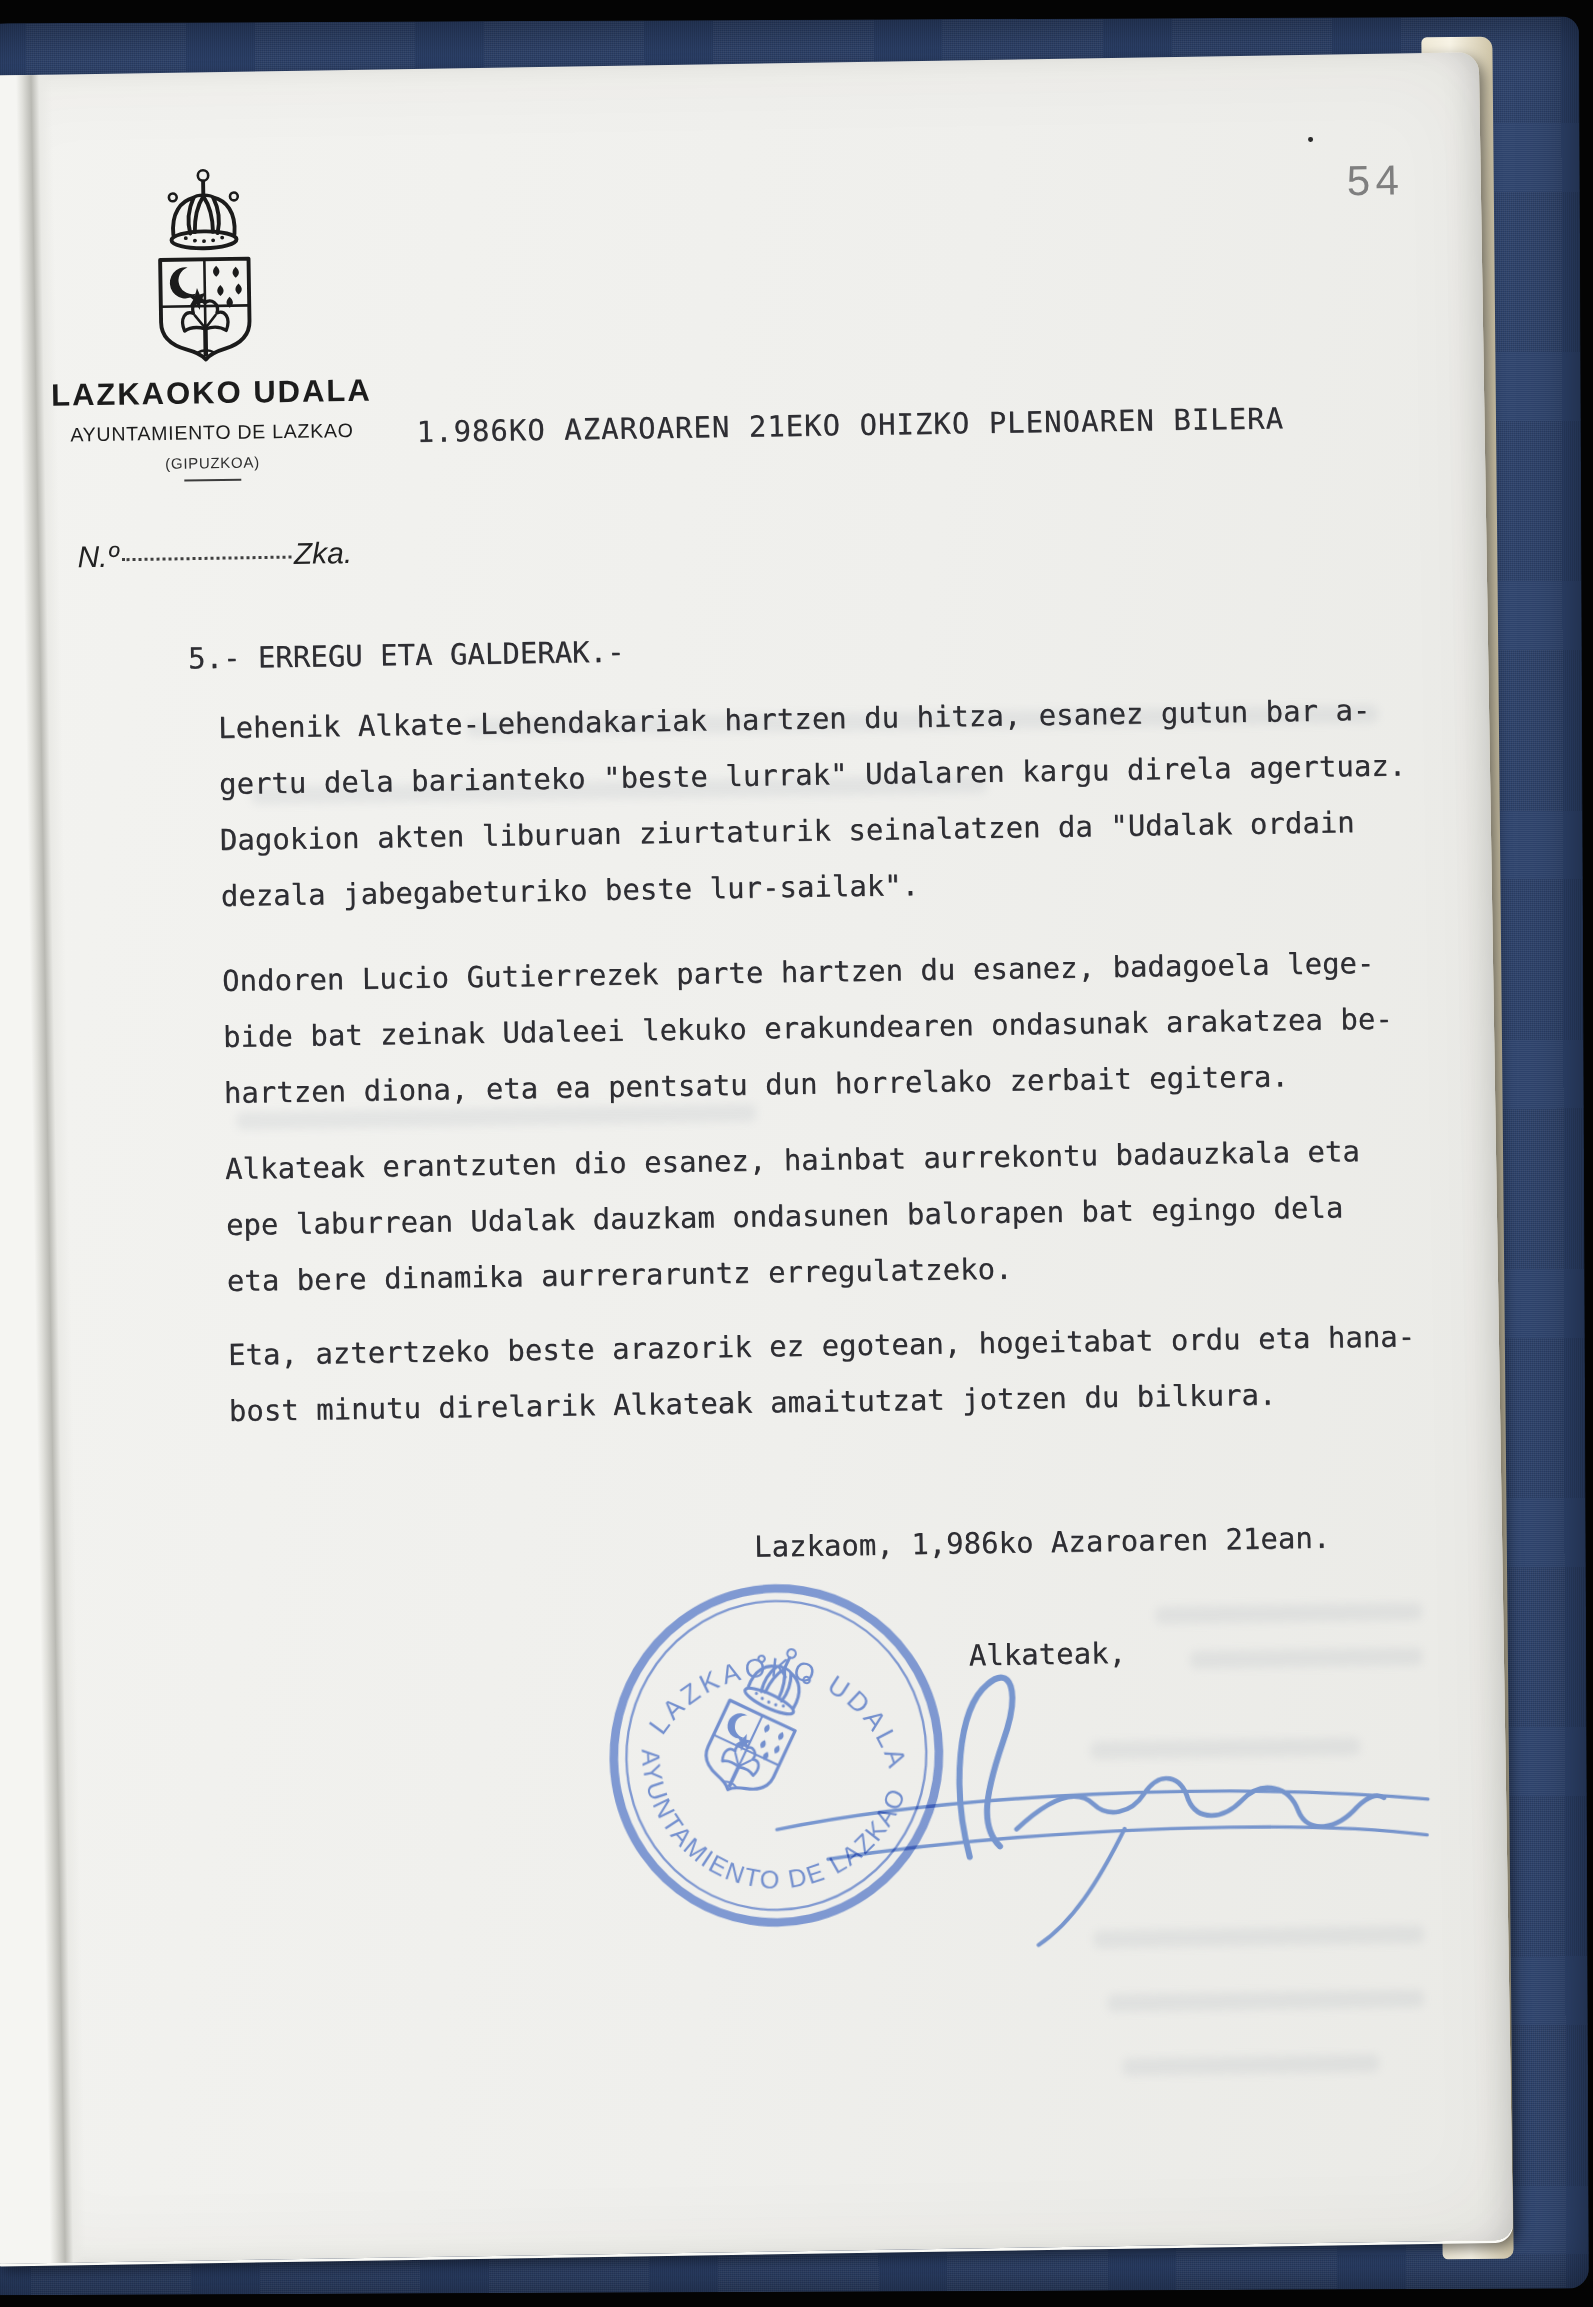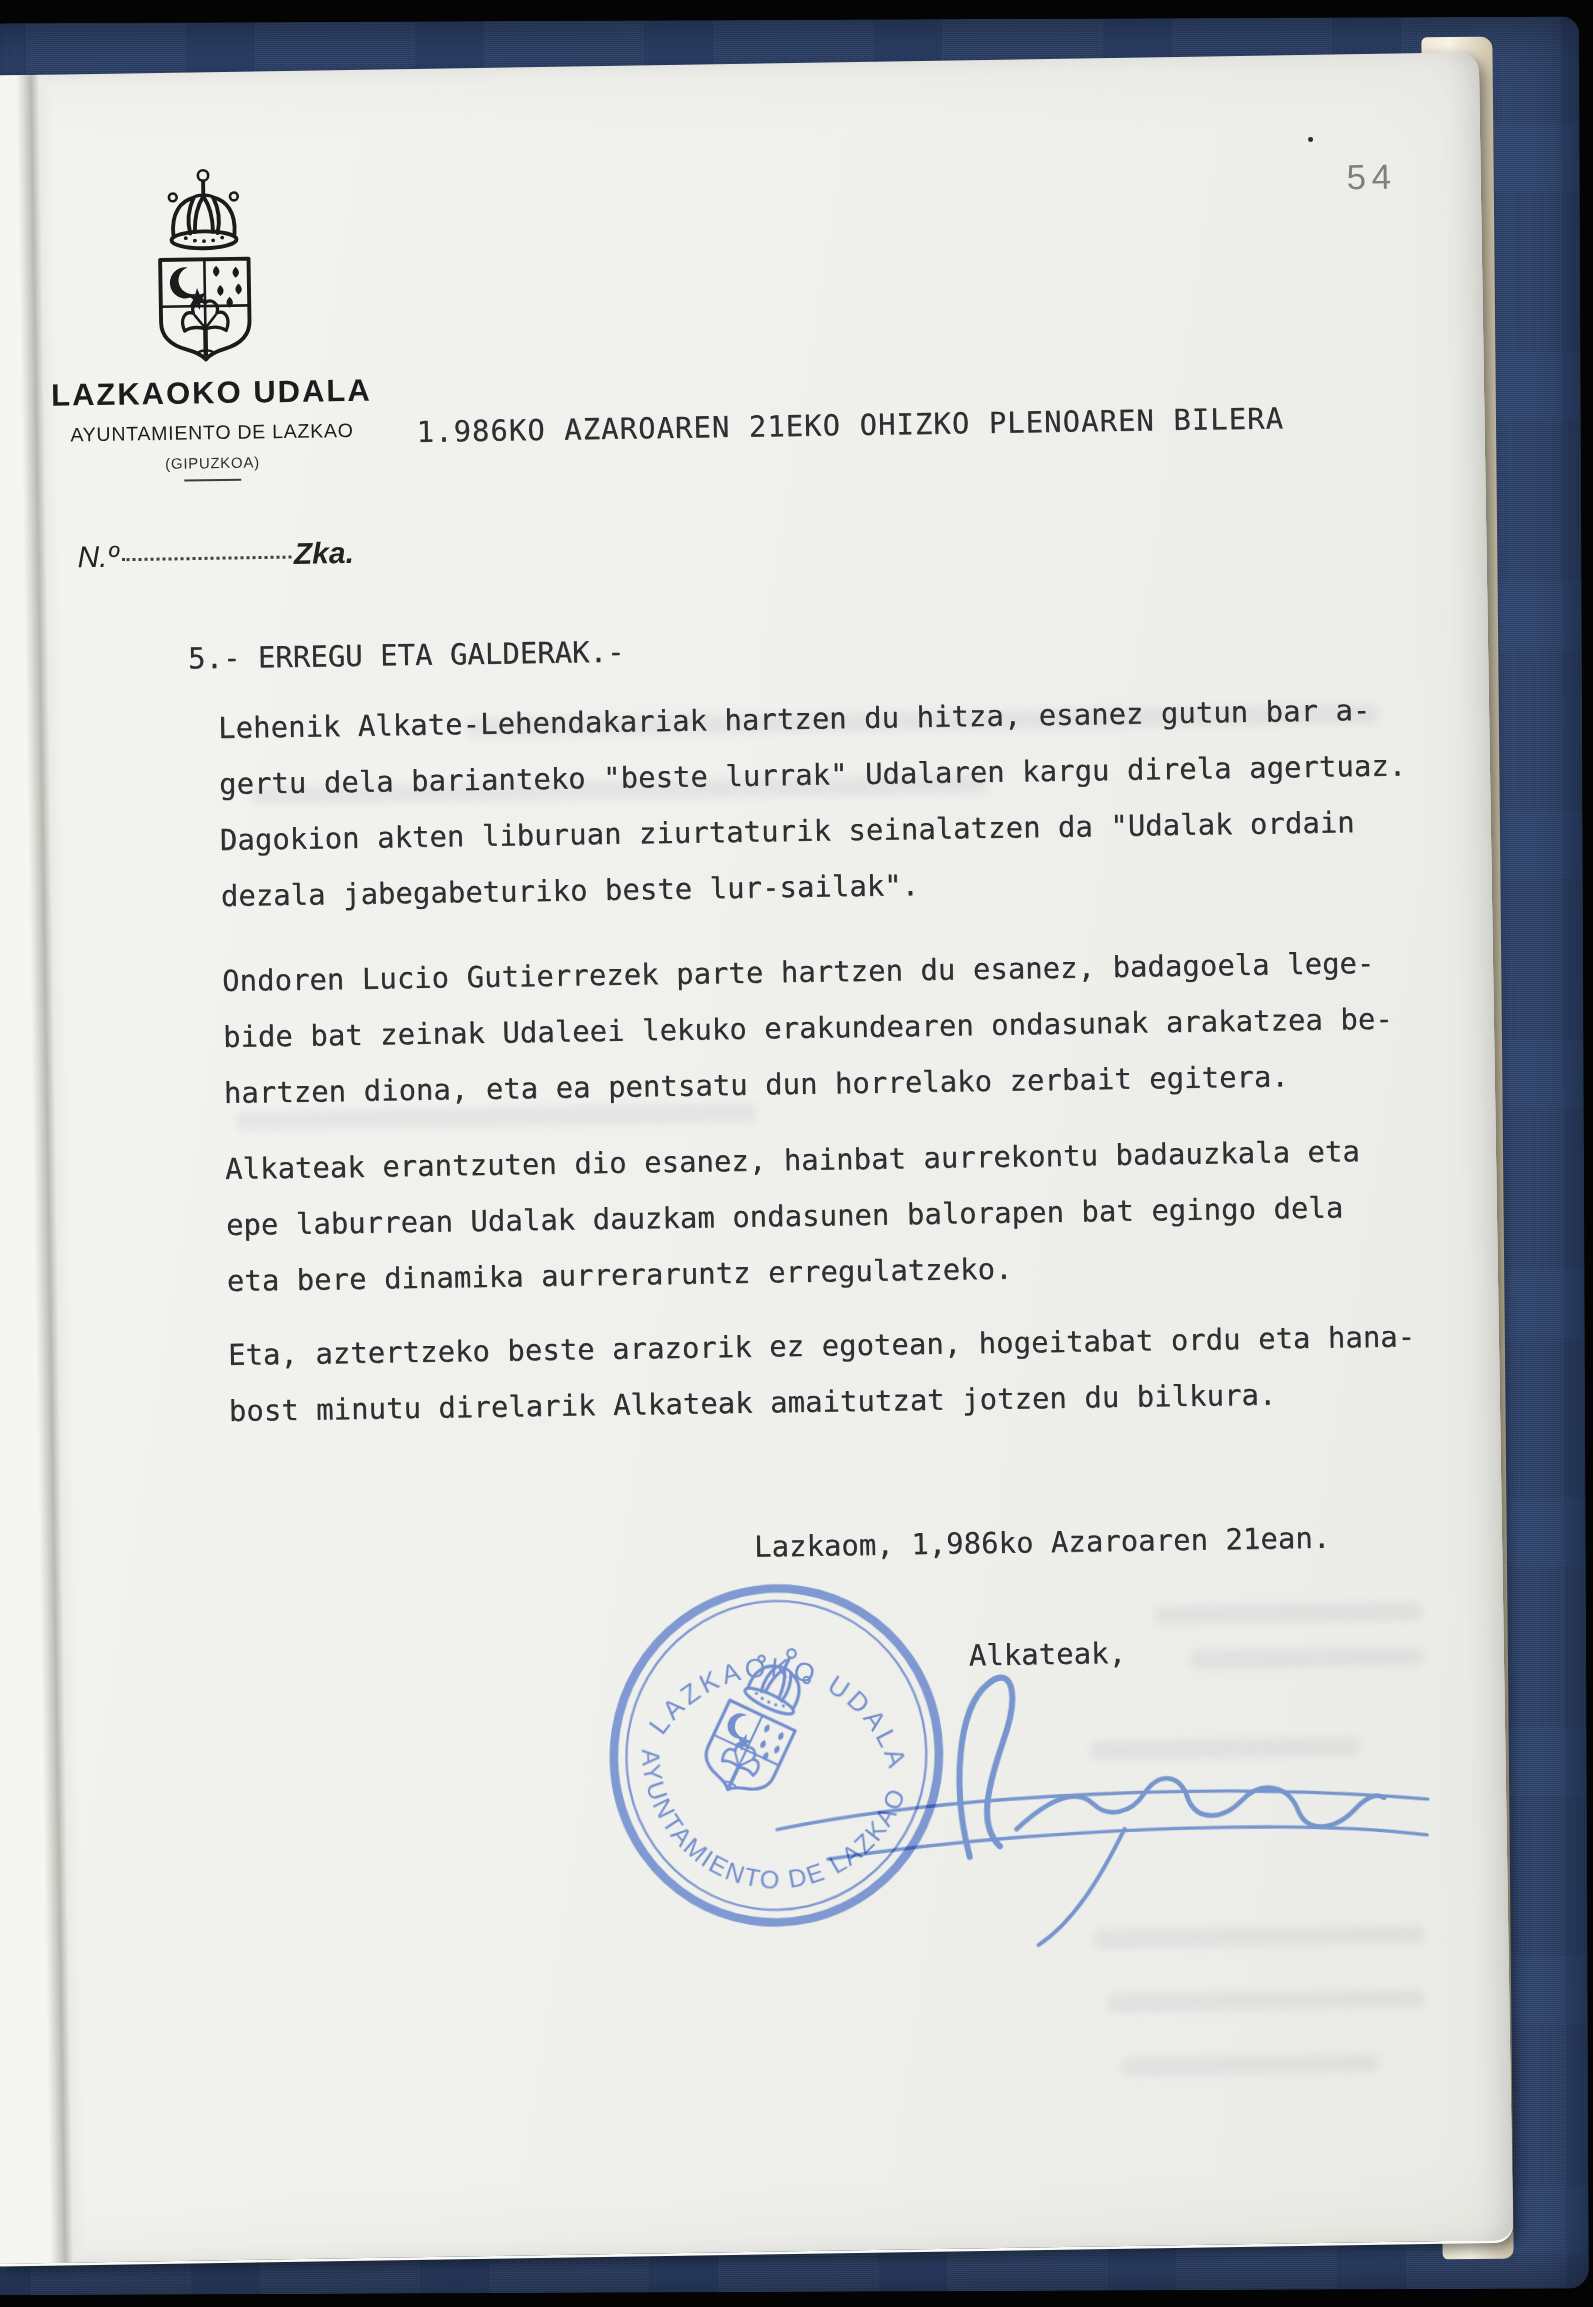--- a/index.html
+++ b/index.html
@@ -44,41 +44,41 @@
   }
   
   .ghost{position:absolute;height:17.6px;background:#8d96a3;opacity:.13;filter:blur(4px);border-radius:6.8px;z-index:1;}
   
   .crest{position:absolute;left:167px;top:86px;width:143px;height:206px;color:#1b1b1b;z-index:2;}
   .letterhead{position:absolute;left:41px;top:303px;width:405px;text-align:center;color:#1c1c1c;z-index:2;}
   .lh-org{font-size:31px;font-weight:bold;letter-spacing:2px;white-space:nowrap;}
   .lh-sub{font-size:19.6px;letter-spacing:0.7px;margin-top:9.5px;white-space:nowrap;}
   .lh-region{font-size:15px;letter-spacing:0.7px;margin-top:10.8px;color:#2e2e2e;}
   .lh-rule{width:57px;height:2px;background:#3c3c3c;margin:8px auto 0;}
-  .pagenum{position:absolute;left:1382px;top:103px;font-size:35px;color:#7f7f7f;letter-spacing:5.4px;z-index:2;}
+  .pagenum{position:absolute;left:1382px;top:103px;font-size:42px;color:#7f7f7f;letter-spacing:5.4px;z-index:2;}
   .speck{position:absolute;left:1344px;top:82px;width:4.7px;height:4.7px;border-radius:50%;background:#2a2a2a;z-index:2;}
   
   .tw{
     position:absolute;font-family:"DejaVu Sans Mono","Liberation Mono",monospace;
     font-size:29px;color:#2e2e33;white-space:nowrap;z-index:2;
     text-shadow:0.3px 0.3px 0.6px rgba(46,46,51,.55);
   }
   .doc-title{left:448px;top:346px;letter-spacing:1px;}
   .heading{left:216px;top:569px;}
   .para{line-height:56px;}
   .p1{left:245px;top:628px;}
   .p2{left:245px;top:881px;}
   .p3{left:245px;top:1069px;}
   .p4{left:245px;top:1255px;}
   .dateline{left:768px;top:1466px;}
   .role{left:981px;top:1578px;}
   
   .refline{position:absolute;left:107px;top:466px;font-size:30px;font-style:italic;color:#222;z-index:2;white-space:nowrap;}
   .refline .leader{display:inline-block;width:170px;border-bottom:3.4px dotted #3f3f3f;transform:translateY(-5.4px);margin:0 2.7px;}
-  .refline .zka{font-weight:700;}
+  .refline .zka{font-weight:400;}
   
   .stamp{position:absolute;left:608px;top:1513px;width:358px;height:358px;color:#5d82d8;opacity:.82;filter:blur(0.4px);mix-blend-mode:multiply;z-index:3;}
   .stamp text{font-family:"Liberation Sans",sans-serif;font-weight:500;fill:currentColor;}
   .signature{position:absolute;left:729px;top:1594px;width:756px;height:378px;z-index:4;filter:blur(0.3px);mix-blend-mode:multiply;}
 </style>
 </head>
 <body>
 
 <div class="scene">
 

